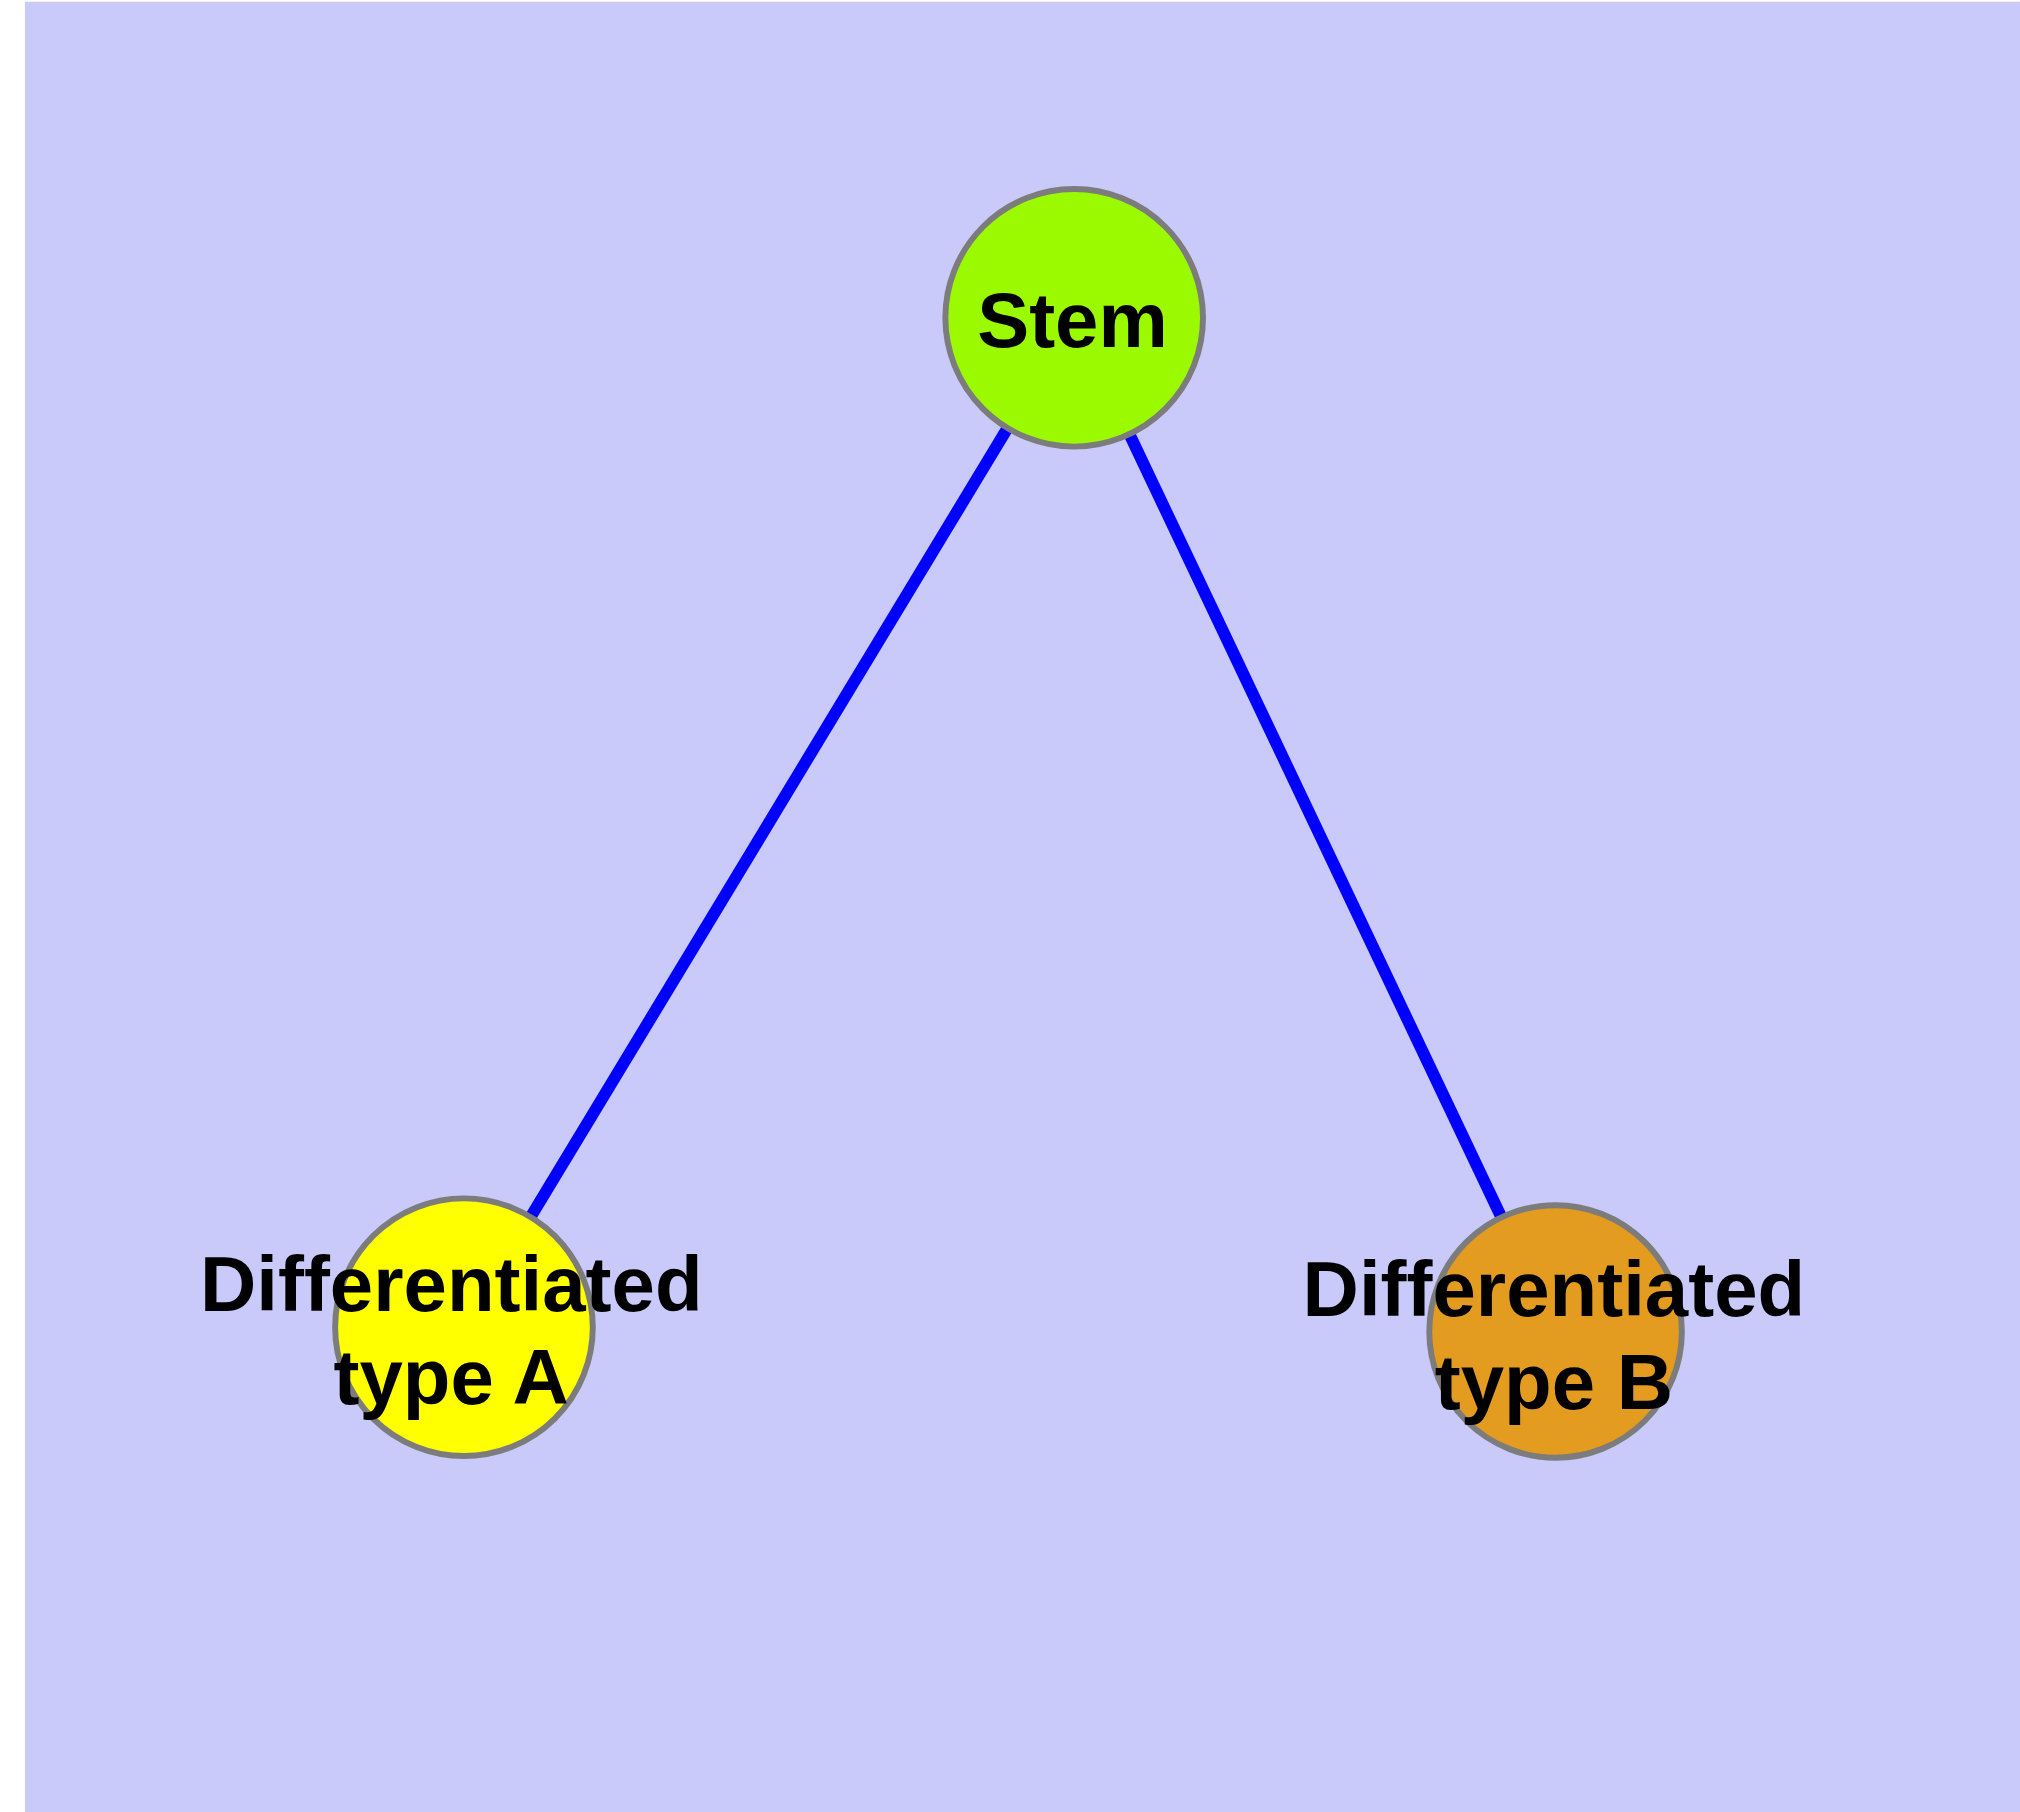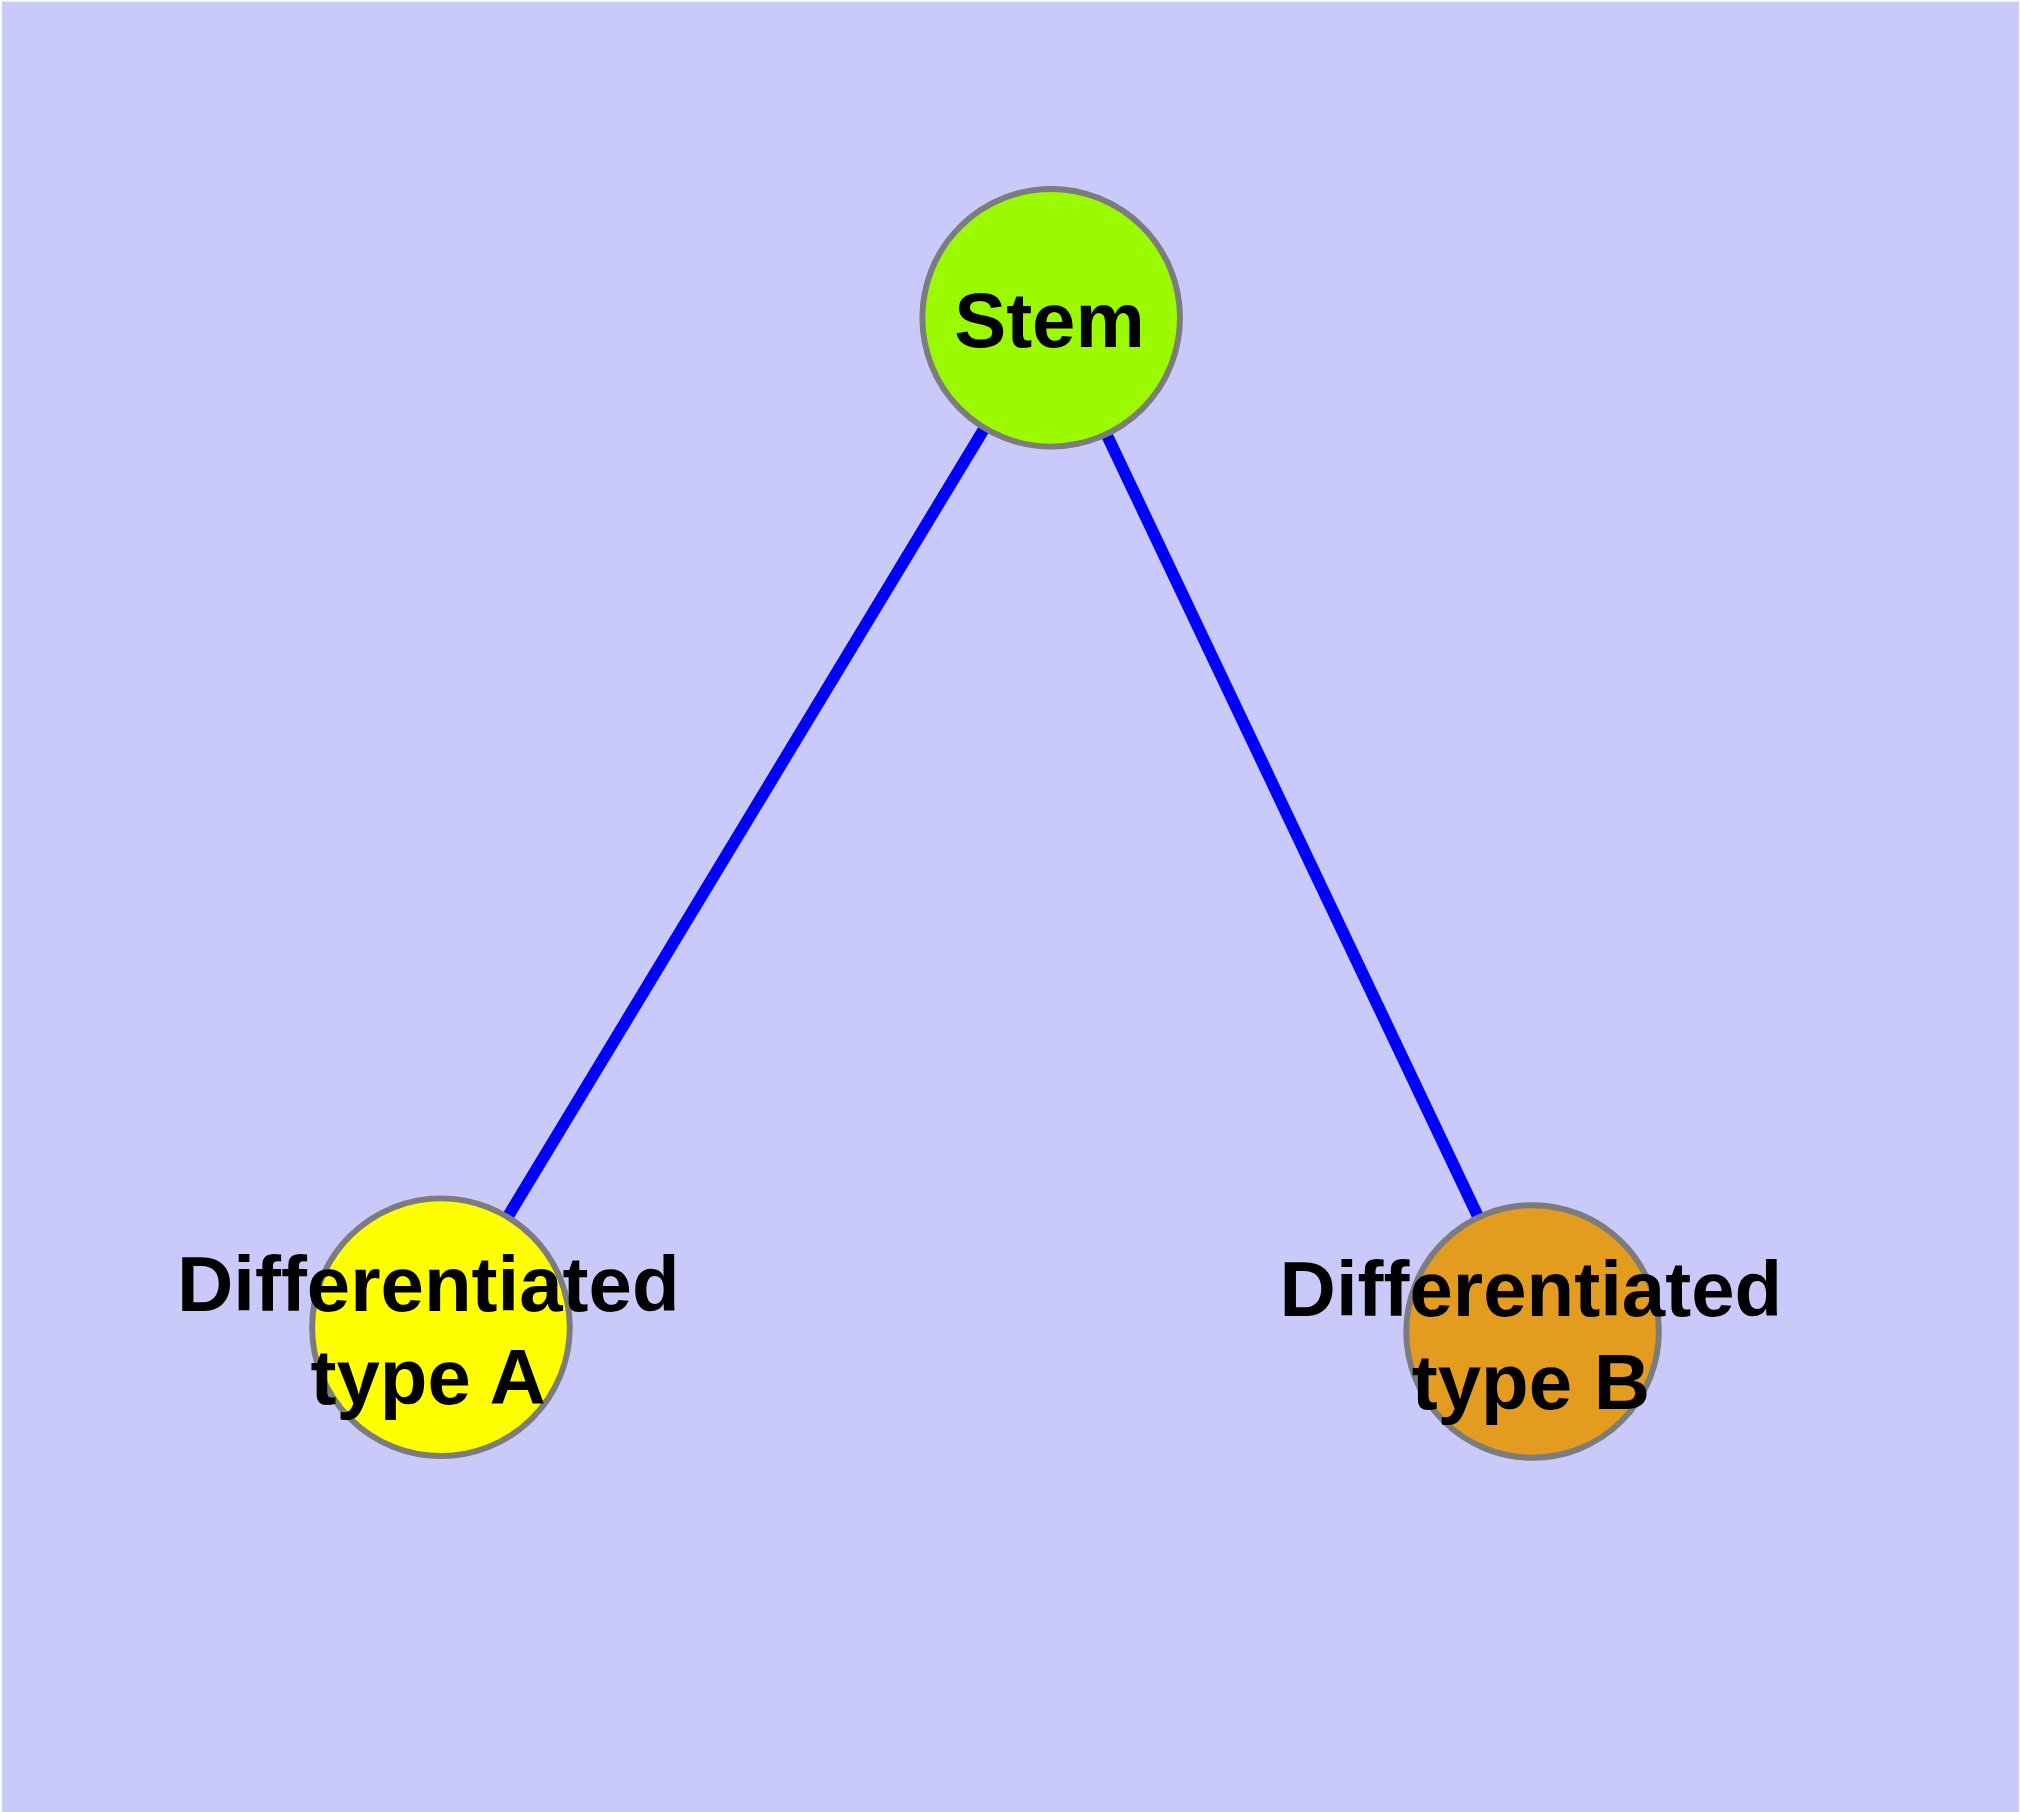--- a/index.html
+++ b/index.html
@@ -9,20 +9,21 @@
     height: 1812px;
     background: #FFFFFF;
     font-family: "Liberation Sans", "DejaVu Sans", sans-serif;
   }
   #diagram-root {
     position: absolute;
     top: 0;
     left: 0;
     width: 1772px;
     height: 1812px;
+    padding-left: 23px;
   }
   svg {
     display: block;
   }
   .edge {
     stroke-width: 14;
     stroke-linecap: butt;
     fill: none;
   }
   .node-circle {

